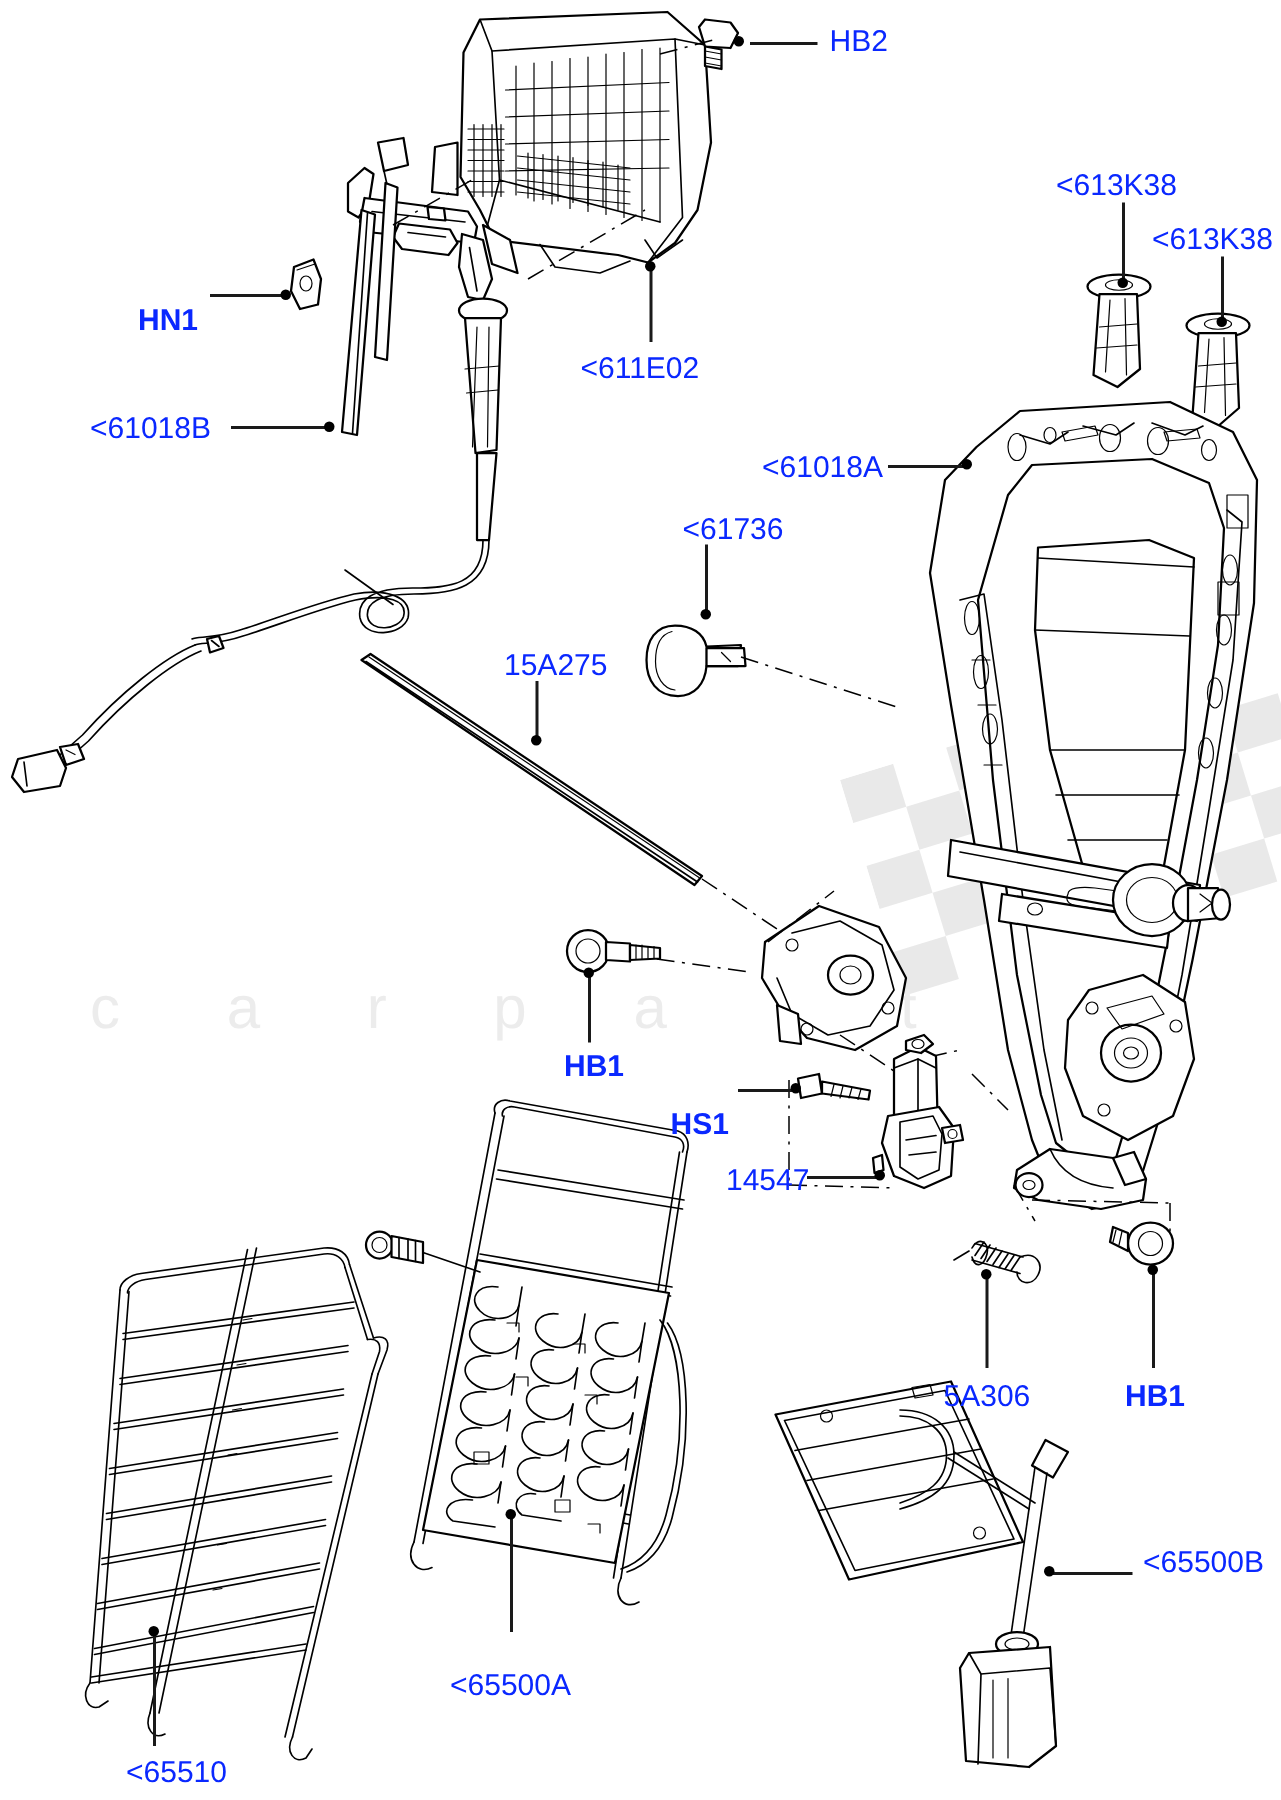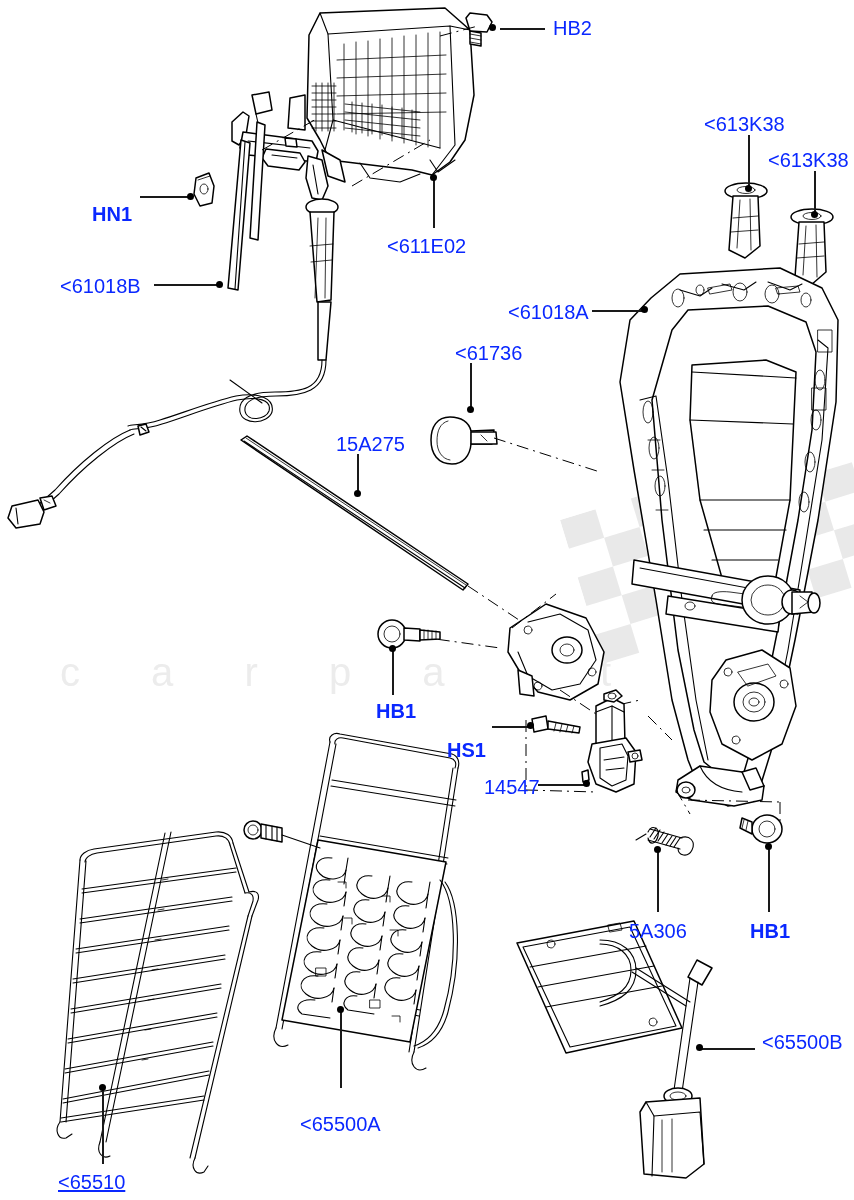--- a/index.html
+++ b/index.html
@@ -610,16 +610,16 @@
     <div class="label" style="left:60px;top:276px;">&lt;61018B</div>
     <div class="label" style="left:434px;top:343px;margin-left:21px;">&lt;61736</div>
     <div class="label" style="left:336px;top:434px;">15A275</div>
     <div class="label" style="left:376px;top:701px; font-weight:bold;">HB1</div>
     <div class="label" style="left:447px;top:740px; font-weight:bold;">HS1</div>
     <div class="label" style="left:484px;top:777px;">14547</div>
     <div class="label" style="left:629px;top:921px;">5A306</div>
     <div class="label" style="left:750px;top:921px; font-weight:bold;">HB1</div>
     <div class="label" style="left:762px;top:1032px;">&lt;65500B</div>
     <div class="label" style="left:300px;top:1098px;margin-top:16px;">&lt;65500A</div>
-    <div class="label" style="left:58px;top:1172px;text-decoration:underline;">&lt;65510</div>
+    <div class="label" style="left:84px;top:1172px;">&lt;65510</div>
   </div>
 
 </div>
 
 </body></html>

